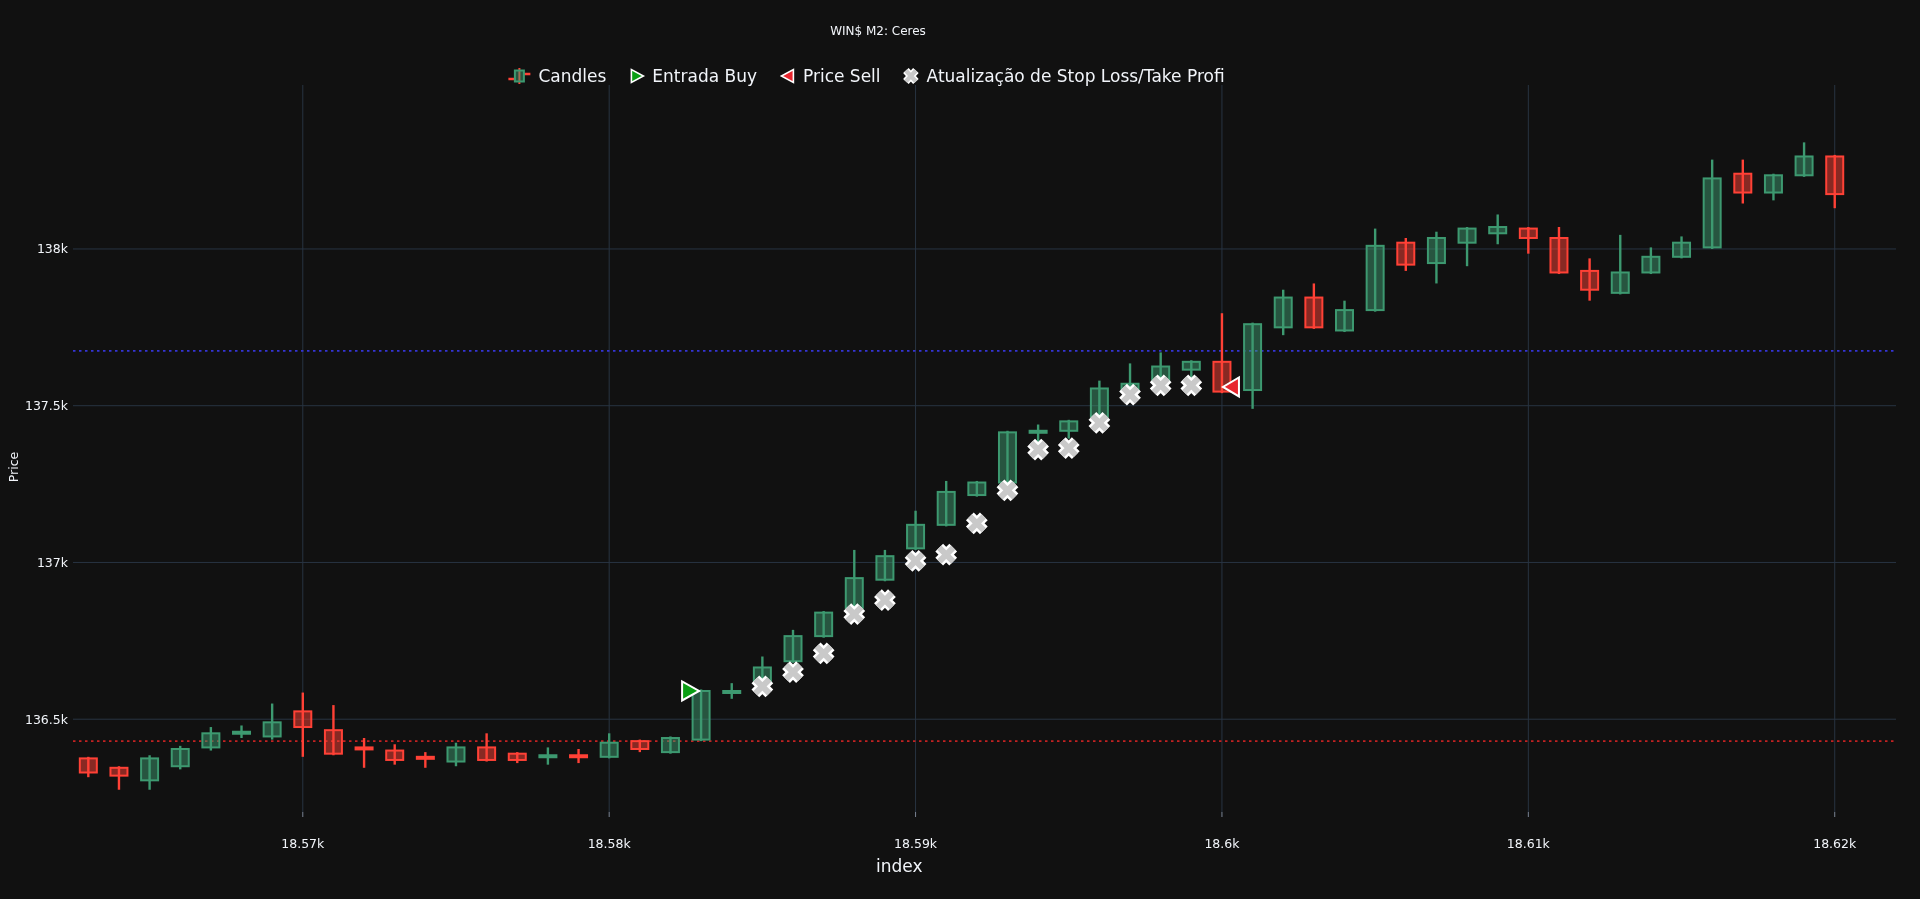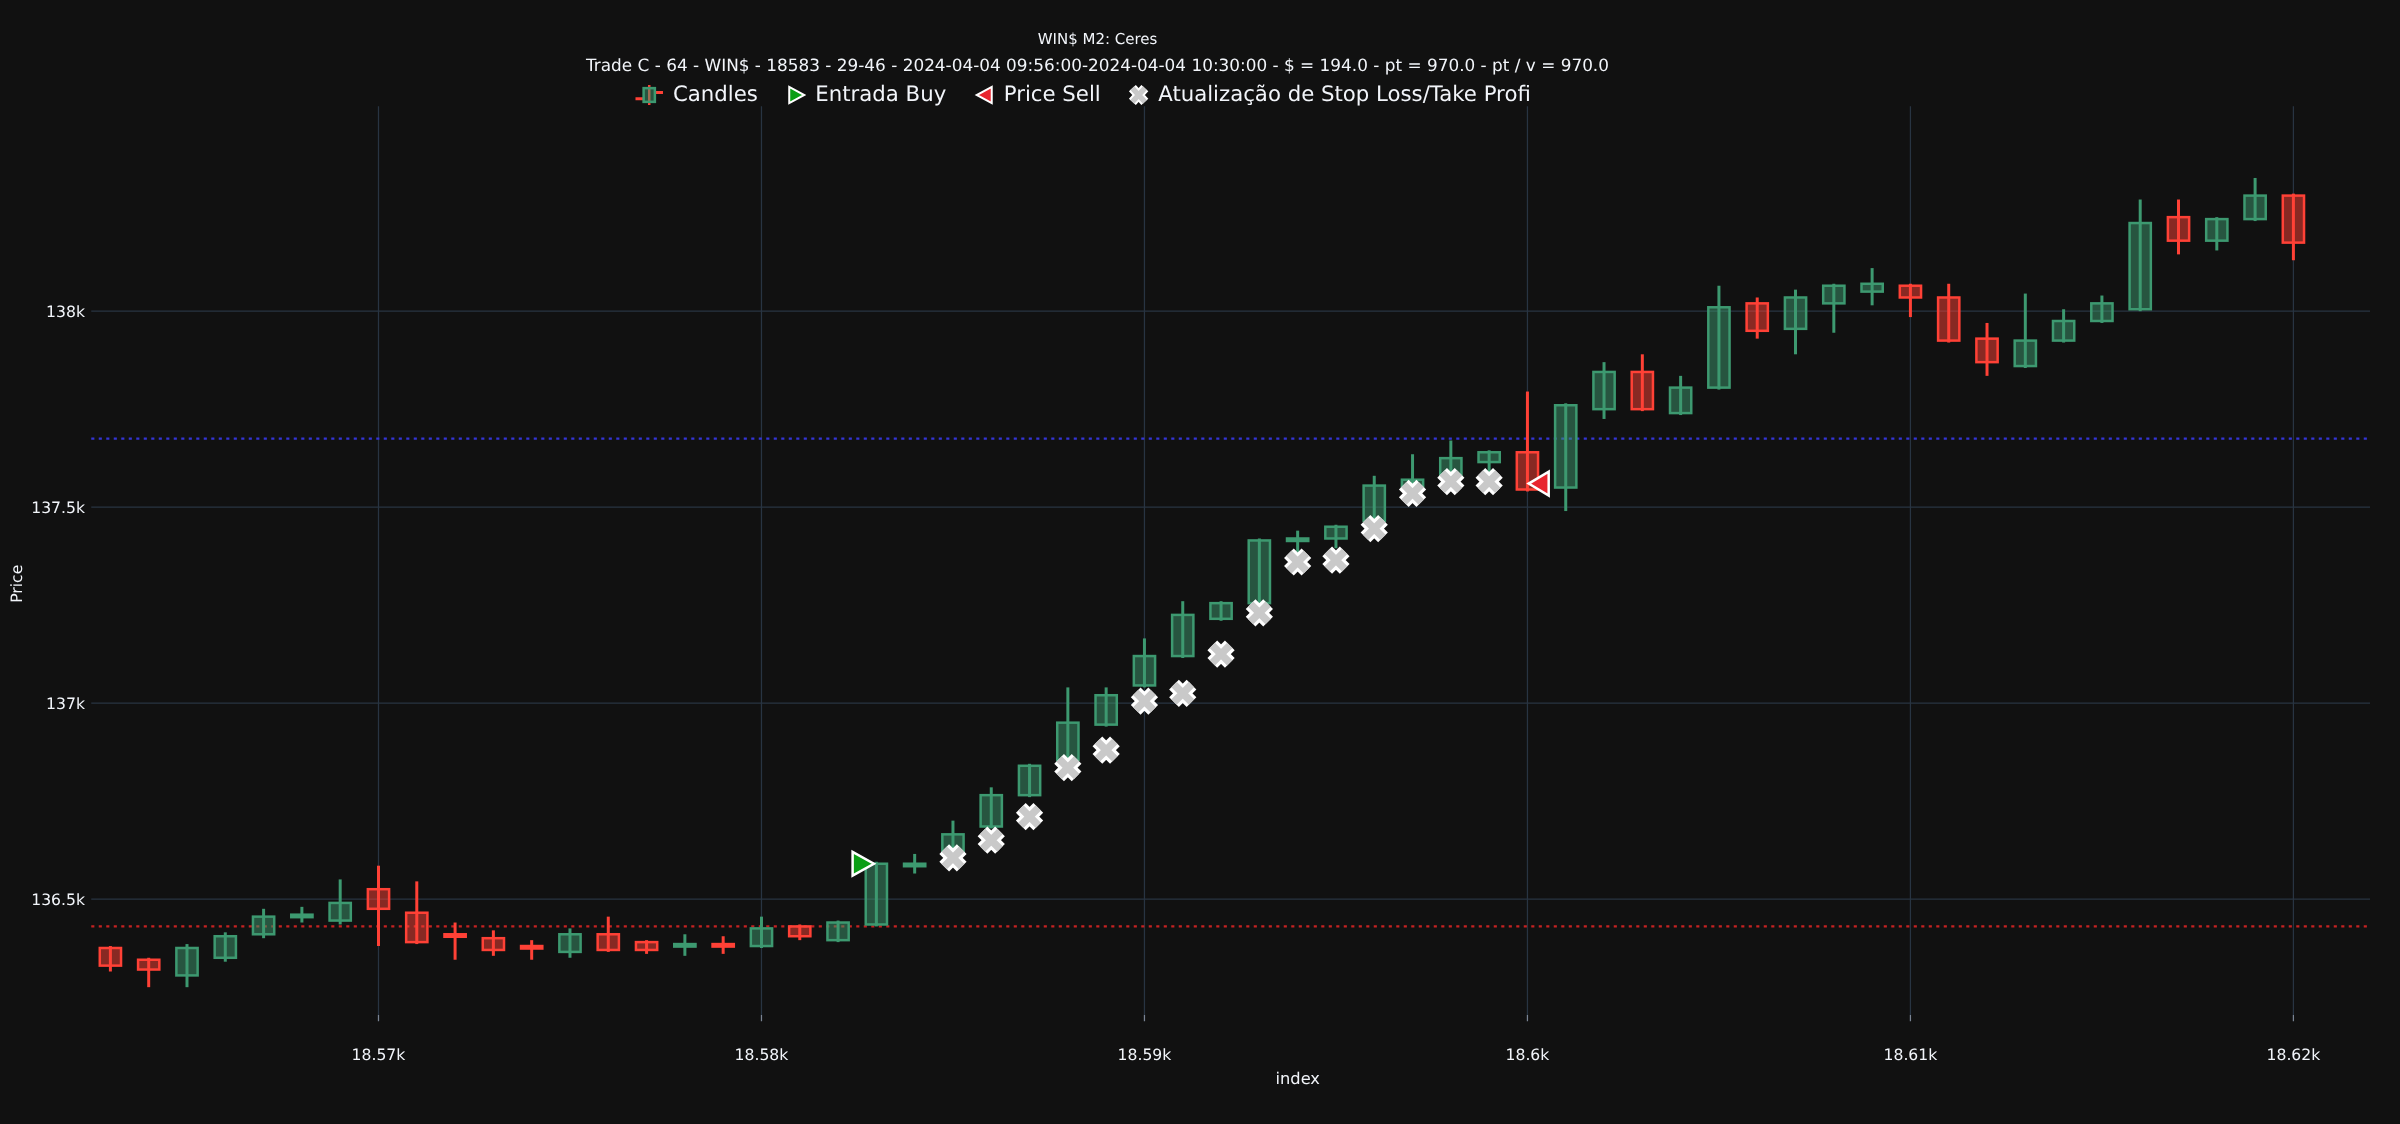--- a/index.html
+++ b/index.html
@@ -8,33 +8,32 @@
   .title{position:absolute;top:24px;left:878px;transform:translateX(-50%);
          font-size:12px;white-space:nowrap;color:#f2f5fa;}
   .subtitle{position:absolute;top:45px;left:878px;transform:translateX(-50%);
          font-size:13.5px;white-space:nowrap;color:#f2f5fa;}
   .legend{position:absolute;top:66px;left:874px;transform:translateX(-50%);
          display:flex;align-items:center;white-space:nowrap;}
   .legend-item{display:flex;align-items:center;margin-right:22px;cursor:pointer;}
   .legend-item:last-child{margin-right:16px;}
   .legend-icon{display:flex;align-items:center;margin-right:7px;}
   .legend-label{font-size:17px;color:#f2f5fa;}
-  .xlabel{position:absolute;top:856px;left:936px;width:120px;text-align:right;
-         font-size:13px;color:#f2f5fa;}
+  .xlabel{position:absolute;top:856px;left:876px;width:120px;text-align:left;
+         font-size:17px;color:#f2f5fa;}
   .ylabel{position:absolute;left:13px;top:467px;transform:translate(-50%,-50%) rotate(-90deg);
          font-size:12.5px;color:#f2f5fa;white-space:nowrap;}
   svg#plot-svg{position:absolute;left:0;top:0;}
   text{font-family:"DejaVu Sans","Liberation Sans",sans-serif;}
 </style>
 </head>
 <body>
 
 <div id="fig">
   <div class="title">WIN$ M2: Ceres</div>
-  <div class="subtitle">Trade C - 64 - WIN$ - 18583 - 29-46 - 2024-04-04 09:56:00-2024-04-04 10:30:00 - $ = 194.0 - pt = 970.0 - pt / v = 970.0</div>
   <div class="legend" id="legend">
       <div class="legend-item">
         <span class="legend-icon">
           <svg width="24" height="16" viewBox="0 0 24 16">
             <path d="M1 11 H8" stroke="#FF4136" stroke-width="2.4" fill="none"></path>
             <path d="M16 6 H23" stroke="#FF4136" stroke-width="2.4" fill="none"></path>
             <path d="M12 0 V16" stroke="#FF4136" stroke-width="2" fill="none"></path>
             <rect x="7.5" y="2.5" width="9" height="11" fill="rgba(61,153,112,0.5)" stroke="#3D9970" stroke-width="2"></rect>
           </svg>
         </span>

